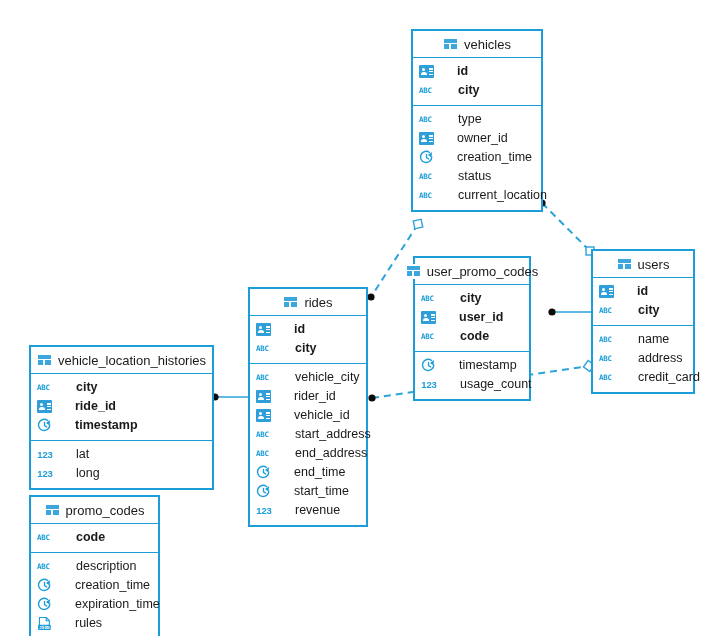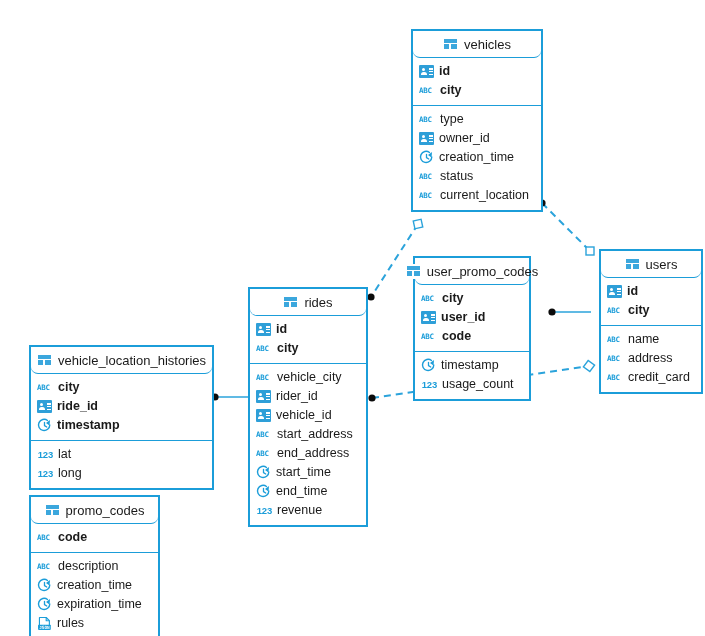--- a/index.html
+++ b/index.html
@@ -35,38 +35,37 @@
   }
   .tbl-header {
     height: 26px;
     display: flex;
     align-items: center;
     justify-content: center;
     border-bottom: 1px solid #1b9dd9;
     background: #ffffff;
     gap: 6px;
     padding: 0 6px;
-    border-radius: 7px;
   }
   .tbl-header .hdr-label {
     font-size: 13px;
     color: #1a1a1a;
     white-space: nowrap;
     line-height: 1;
   }
   .tbl-section {
     padding: 4px 0 5px 0;
   }
   .tbl-section.keys {
     border-bottom: 1px solid #1b9dd9;
   }
   .fld {
     display: flex;
     align-items: center;
-    gap: 5px;
+    gap: 23px;
     height: 19px;
     padding: 0 6px;
     white-space: nowrap;
   }
   .fld .fld-label {
     font-size: 12.5px;
     color: #1a1a1a;
     line-height: 1;
   }
   .fld.pk .fld-label {
@@ -143,21 +142,21 @@
     flex: 0 0 16px;
   }
   
   .ico-123 {
     font-family: "Liberation Sans", sans-serif;
     font-size: 9.5px;
     font-weight: bold;
     color: #1b9dd9;
     line-height: 15px;
     letter-spacing: -0.2px;
-    text-align: right;
+    text-align: center;
     width: 16px;
     flex: 0 0 16px;
   }
   
   .ico-clock svg { display: block; }
   .ico-json svg { display: block; }
 </style>
 </head>
 <body>
 
@@ -296,21 +295,21 @@
               </svg>
             </span>
             <span class="fld-label">timestamp</span>
           </div>
           <div class="fld">
             <span class="ico ico-123">123</span>
             <span class="fld-label">usage_count</span>
           </div>
         </div>
       </div>
-      <div class="table-node" style="left: 591px; top: 249px; width: 104px; margin-left: 8px;">
+      <div class="table-node" style="left: 591px; top: 249px; width: 104px;">
         <div class="tbl-header">
           <span class="ico ico-table">
             <i class="t1"></i>
             <i class="t2"></i>
             <i class="t3"></i>
           </span>
           <span class="hdr-label">users</span>
         </div>
         <div class="tbl-section keys">
           <div class="fld pk">
@@ -406,31 +405,31 @@
             <span class="fld-label">end_address</span>
           </div>
           <div class="fld">
             <span class="ico ico-clock">
               <svg width="15" height="15" viewBox="0 0 16 16">
                 <path d="M11.2 2.6 A6 6 0 1 0 13.6 7.4" fill="none" stroke="#1b9dd9" stroke-width="1.5" stroke-linecap="round"></path>
                 <path d="M13.9 2.1 L13.3 7.9 L9.6 5.2 Z" fill="#1b9dd9"></path>
                 <path d="M8 4.6 L8 8.2 L10.4 9.6" fill="none" stroke="#1b9dd9" stroke-width="1.4" stroke-linecap="round" stroke-linejoin="round"></path>
               </svg>
             </span>
+            <span class="fld-label">end_time</span>
+          </div>
+          <div class="fld">
+            <span class="ico ico-clock">
+              <svg width="15" height="15" viewBox="0 0 16 16">
+                <path d="M11.2 2.6 A6 6 0 1 0 13.6 7.4" fill="none" stroke="#1b9dd9" stroke-width="1.5" stroke-linecap="round"></path>
+                <path d="M13.9 2.1 L13.3 7.9 L9.6 5.2 Z" fill="#1b9dd9"></path>
+                <path d="M8 4.6 L8 8.2 L10.4 9.6" fill="none" stroke="#1b9dd9" stroke-width="1.4" stroke-linecap="round" stroke-linejoin="round"></path>
+              </svg>
+            </span>
             <span class="fld-label">start_time</span>
-          </div>
-          <div class="fld">
-            <span class="ico ico-clock">
-              <svg width="15" height="15" viewBox="0 0 16 16">
-                <path d="M11.2 2.6 A6 6 0 1 0 13.6 7.4" fill="none" stroke="#1b9dd9" stroke-width="1.5" stroke-linecap="round"></path>
-                <path d="M13.9 2.1 L13.3 7.9 L9.6 5.2 Z" fill="#1b9dd9"></path>
-                <path d="M8 4.6 L8 8.2 L10.4 9.6" fill="none" stroke="#1b9dd9" stroke-width="1.4" stroke-linecap="round" stroke-linejoin="round"></path>
-              </svg>
-            </span>
-            <span class="fld-label">end_time</span>
           </div>
           <div class="fld">
             <span class="ico ico-123">123</span>
             <span class="fld-label">revenue</span>
           </div>
         </div>
       </div>
       <div class="table-node" style="left: 29px; top: 334px; width: 185px; margin-top: 11px;">
         <div class="tbl-header">
           <span class="ico ico-table">

